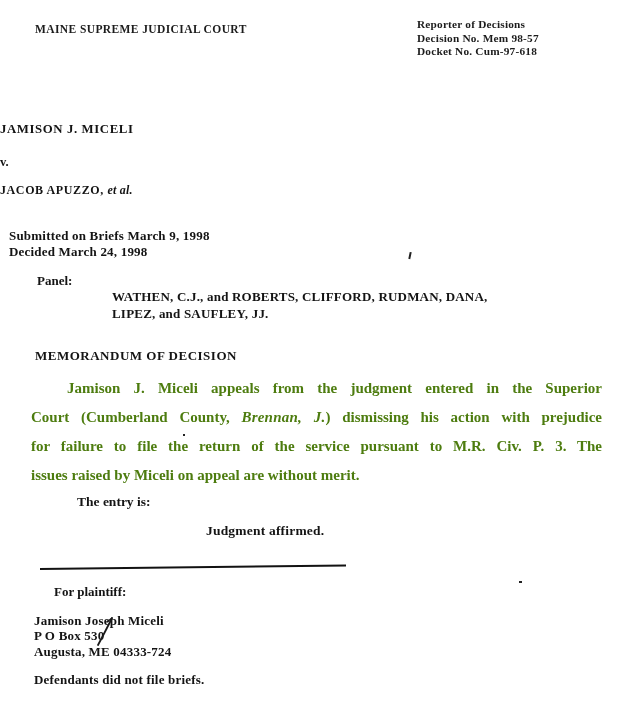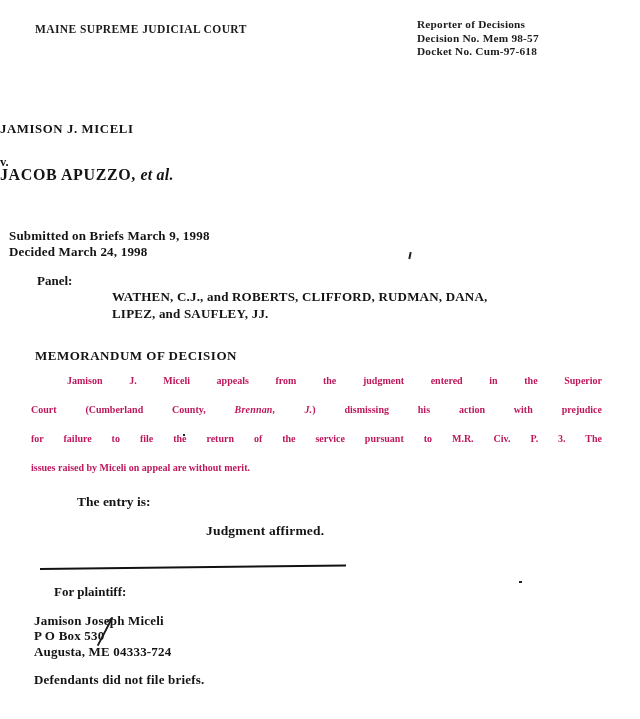--- a/index.html
+++ b/index.html
@@ -27,34 +27,34 @@
   .reporter-block{
     left:417px; top:18px;
     font-size:11.3px; line-height:13.6px;
     font-weight:bold; color:#1c1c1c; letter-spacing:.2px;
   }
 
   
   .center-col{left:0; width:622px; text-align:left;}
   .caption-plaintiff{top:122px; font-size:12.8px; letter-spacing:.6px; font-weight:bold;}
   .caption-v{top:155px; font-size:12.5px; font-weight:bold;}
-  .caption-defendant{top:166px; font-size:16px; letter-spacing:.6px; font-weight:bold;}
+  .caption-defendant{top:183px; font-size:12px; letter-spacing:.6px; font-weight:bold;}
   .italic{font-style:italic; letter-spacing:.2px;}
 
   .dates-block{top:228px; font-size:13px; line-height:16px; font-weight:bold; letter-spacing:.2px;padding-left:9px;}
 
   
   .panel-label{left:37px; top:273px; font-size:13px; font-weight:bold;}
   .panel-names{left:112px; top:289px; width:430px; font-size:13px; line-height:16.5px; font-weight:bold; letter-spacing:.2px;}
 
   
   .memo-heading{left:35px; top:348px; font-size:13px; letter-spacing:.5px; font-weight:bold;}
   .memo-para{
-    left:31px; top:366px; width:571px;
-    font-size:10px; font-weight:bold; color:#be185d;
+    left:31px; top:374px; width:571px;
+    font-size:15px; font-weight:bold; color:#4d7c0f;
   }
   .memo-line{
     text-align:justify; text-align-last:justify;
     height:29px; line-height:29px;
     overflow:hidden; white-space:nowrap;
   }
   .memo-line.first{ padding-left:36px; }
   .memo-line.last{ text-align:left; text-align-last:left; }
 
   .entry-line{left:77px; top:494px; font-size:13.5px; font-weight:bold;}

